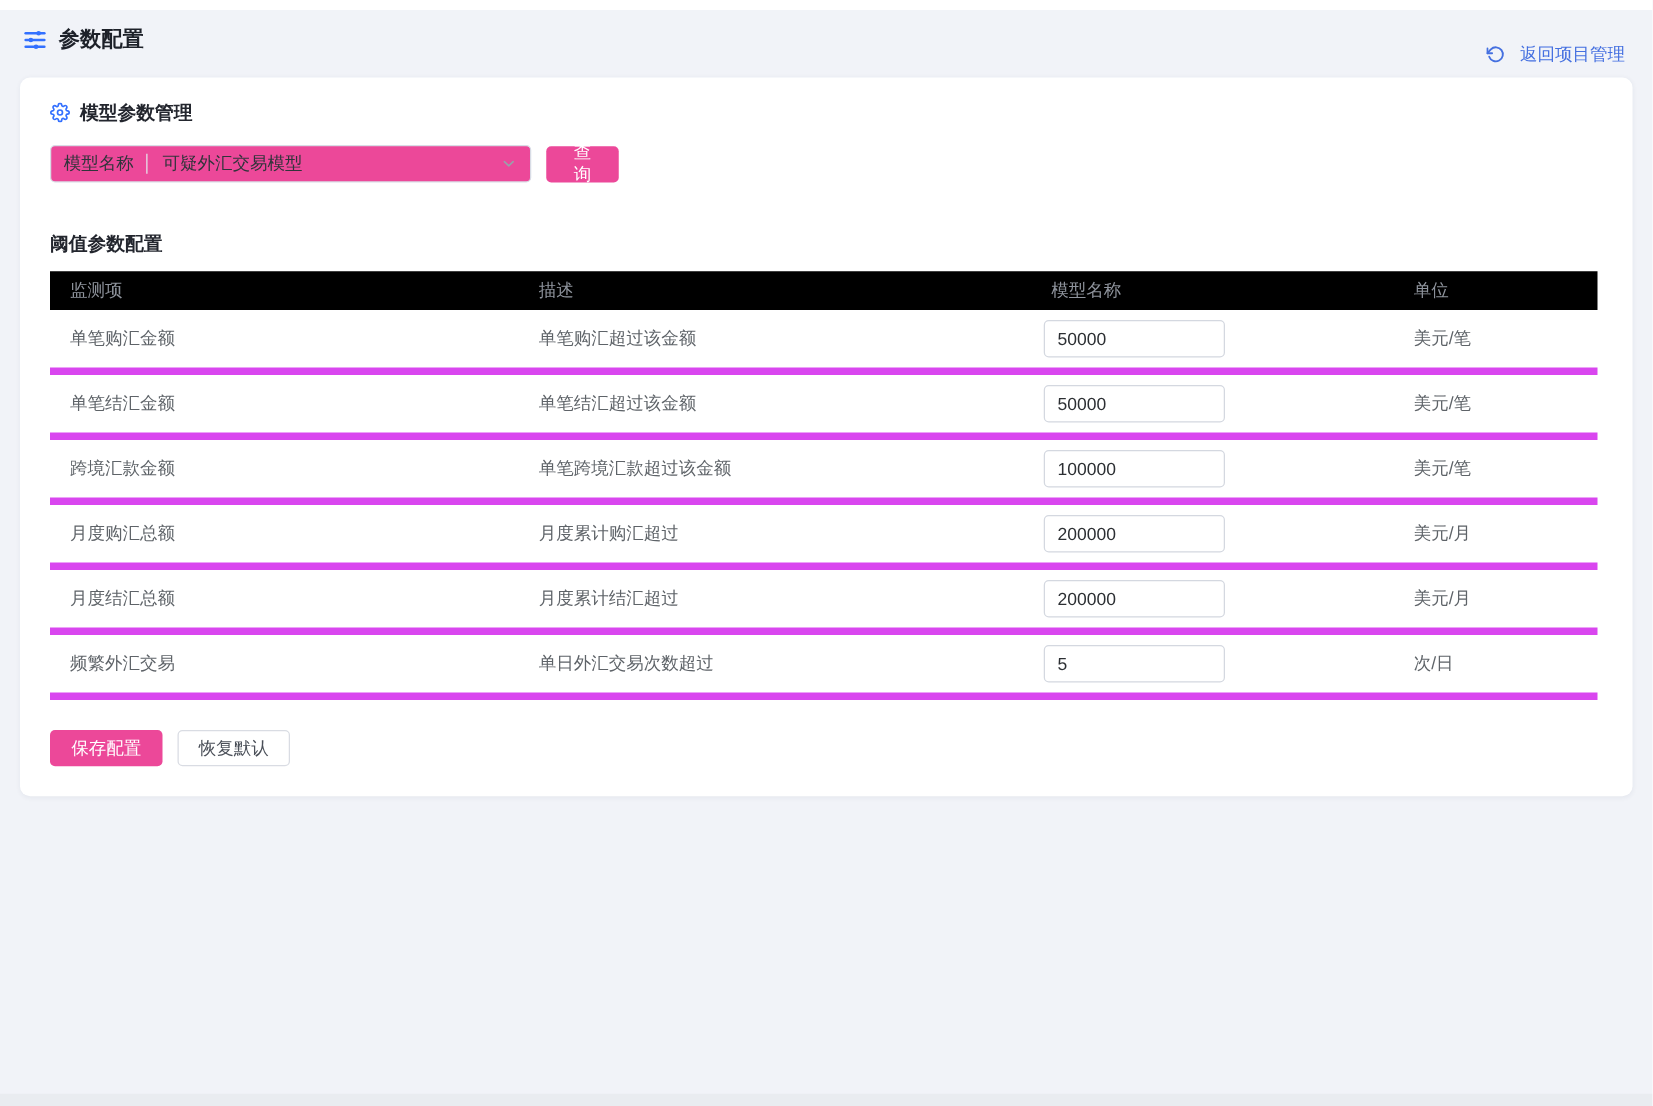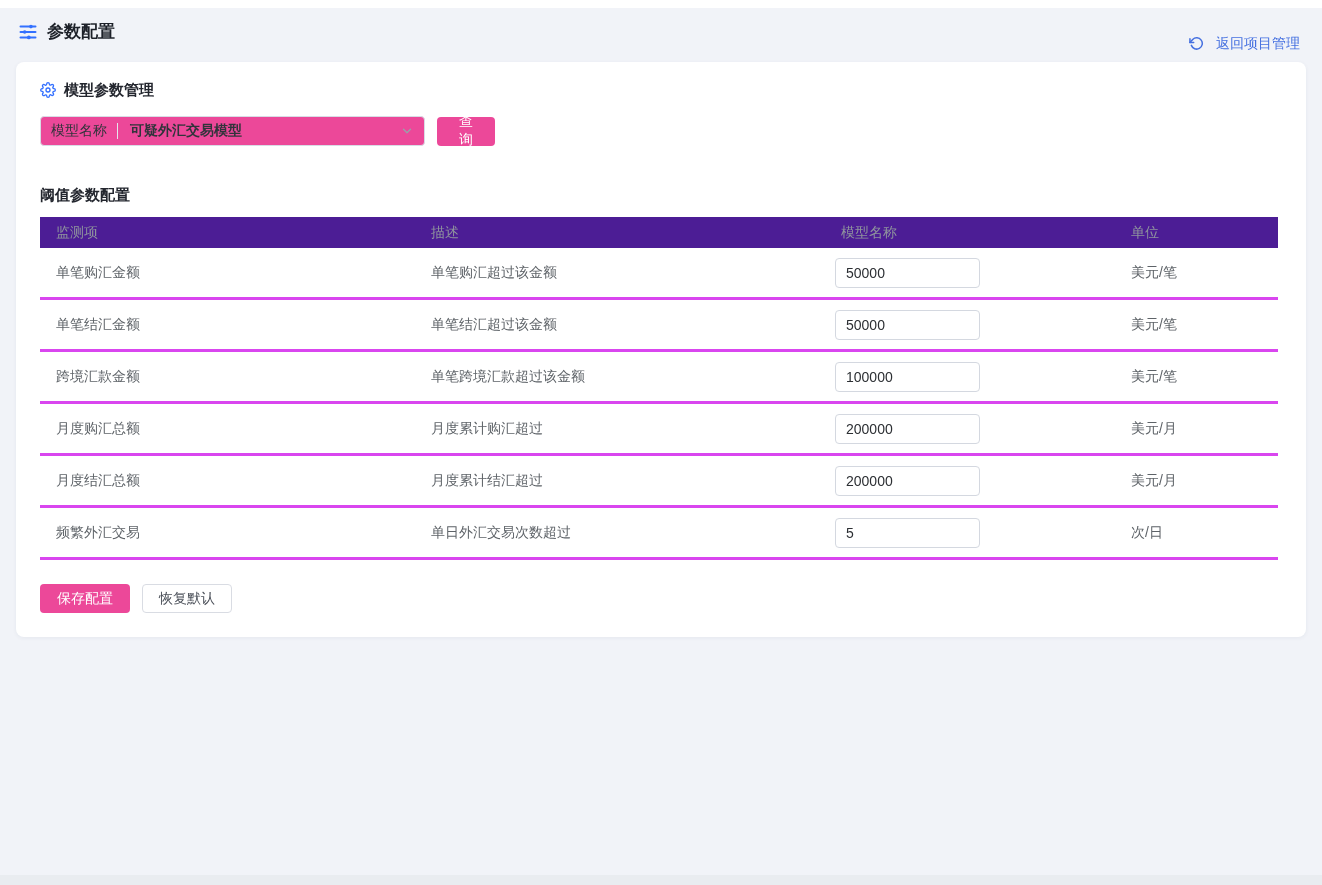--- a/index.html
+++ b/index.html
@@ -43,21 +43,21 @@
   .filter-row { margin-top: 16px; display: flex; align-items: center; height: 30px; }
   .model-select {
     width: 385px; height: 30px;
     border: 1px solid #d8dce5; border-radius: 4px;
     background: #ec4899;
     display: flex; align-items: center;
     cursor: pointer;
   }
   .model-select-label { padding: 0 10px; color: #30343b; white-space: nowrap; }
   .model-select-divider { width: 1px; height: 16px; background: #e3e6ec; }
-  .model-select-value { padding: 0 12px; color: #30343b; flex: 1; font-weight: bold; }
+  .model-select-value { padding: 0 12px; color: #30343b; flex: 1; }
   .model-select .chevron { margin-right: 10px; display: flex; align-items: center; }
 
   .btn {
     height: 29px; border: none; border-radius: 4px;
     font-family: inherit; font-size: 14px; cursor: pointer;
     display: inline-flex; align-items: center; justify-content: center;
   }
   .btn-primary { background: #ec4899; color: #ffffff; padding: 0 17px; }
   .btn-plain {
     background: #ffffff; color: #4a4f58;
@@ -69,27 +69,27 @@
 
   
   .table { margin-top: 12px; width: 1238px; }
   .t-header, .t-row {
     display: grid;
     grid-template-columns: 375px 410px 290px 1fr;
     align-items: center;
   }
   .t-header {
     height: 31px;
-    background: #4c1d95;
+    background: #000000;
     color: #8f949d;
   }
   .t-header > div, .t-row > div { padding-left: 16px; }
   .t-row {
     height: 52px;
-    border-bottom: 3px solid #d946ef;
+    border-bottom: 6px solid #d946ef;
     color: #5e6368;
   }
   .threshold-input {
     width: 145px; height: 30px;
     border: 1px solid #d4d8e0; border-radius: 4px;
     padding: 0 10px;
     font-family: inherit; font-size: 14px; color: #2c2f33;
     margin-left: -6px;
     background: #fff;
   }

